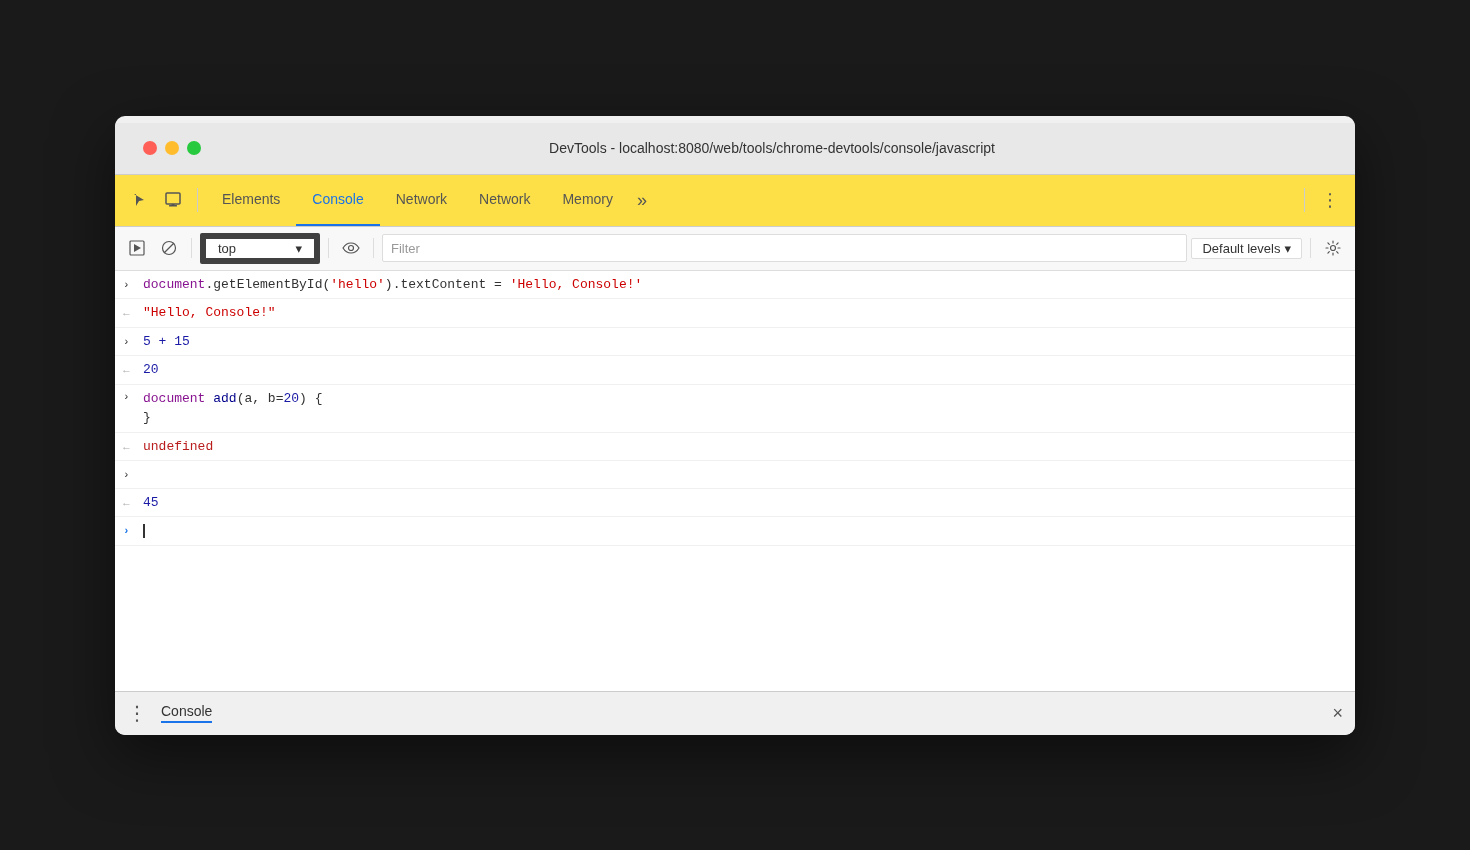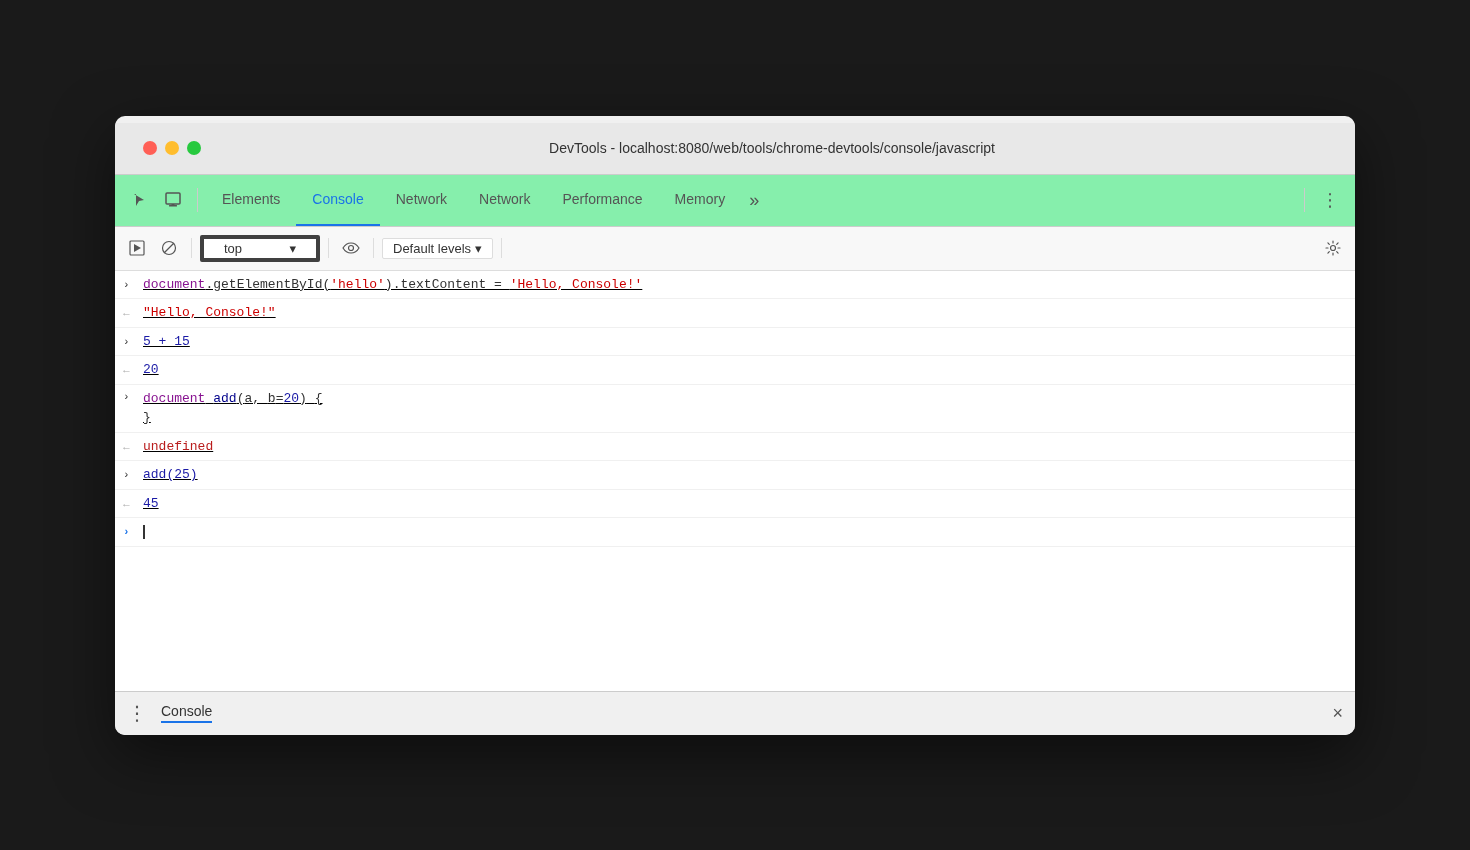--- a/index.html
+++ b/index.html
@@ -41,21 +41,21 @@
     .tl-minimize { background: #ffbd2e; }
     .tl-maximize { background: #27c93f; }
     .window-title {
       flex: 1;
       text-align: center;
       font-size: 14px;
       color: #333;
       font-weight: 400;
     }
     .toolbar {
-      background: #86efac;
+      background: #fde047;
       height: 52px;
       display: flex;
       align-items: center;
       padding: 0 8px;
       border-bottom: 1px solid #ccc;
       gap: 2px;
     }
     .toolbar-icon {
       width: 32px;
       height: 32px;
@@ -128,23 +128,23 @@
     .console-sep {
       width: 1px;
       height: 20px;
       background: #ddd;
       margin: 0 4px;
     }
     .context-select {
       display: flex;
       align-items: center;
       background: #fff;
-      border: 4px solid #404040;
+      border: 6px solid #404040;
       border-radius: 2px;
-      padding: 2px 20px;
+      padding: 2px 12px;
       font-size: 13px;
       color: #333;
       cursor: pointer;
       gap: 4px;
       min-width: 120px;
     }
     .eye-btn {
       width: 28px;
       height: 28px;
       display: flex;
@@ -210,21 +210,20 @@
       color: #555;
       cursor: pointer;
       font-size: 11px;
       padding-top: 2px;
     }
     .arrow-right { color: #333; }
     .arrow-left { color: #333; }
     .console-content {
       flex: 1;
       word-break: break-all;
-      text-decoration: underline;
     }
     .cursor-line {
       background: #fff;
       border-bottom: 1px solid #f0f0f0;
     }
     .cursor-blink {
       display: inline-block;
       width: 2px;
       height: 14px;
       background: #333;
@@ -297,23 +296,20 @@
       <div class="tab active">
         <span>Console</span>
       </div>
       <div class="tab">
         <span>Network</span>
       </div>
       <div class="tab">
         <span>Network</span>
       </div>
       <div class="tab">
-        <span>Performance</span>
-      </div>
-      <div class="tab">
         <span>Memory</span>
       </div>
       <div class="tab-more">»</div>
     </div>
     <div class="toolbar-sep"></div>
     <div class="kebab-icon">⋮</div>
   </div>
 
   <div class="console-toolbar">
     <div class="console-btn">
@@ -334,20 +330,21 @@
       <span style="margin-left:auto;">▾</span>
     </div>
     <div class="console-sep"></div>
     <div class="eye-btn">
       <svg width="18" height="12" viewBox="0 0 18 12" fill="none">
         <path d="M1 6C1 6 4 1 9 1s8 5 8 5-3 5-8 5S1 6 1 6z" stroke="#555" stroke-width="1.2" fill="none"></path>
         <circle cx="9" cy="6" r="2.5" stroke="#555" stroke-width="1.2" fill="none"></circle>
       </svg>
     </div>
     <div class="console-sep"></div>
+    <input class="filter-input" type="text" placeholder="Filter" style="">
     <div class="levels-btn">
       <span>Default levels</span>
       <span>▾</span>
     </div>
     <div class="console-sep"></div>
     <div class="gear-btn">
       <svg width="16" height="16" viewBox="0 0 16 16" fill="none">
         <circle cx="8" cy="8" r="2.5" stroke="#555" stroke-width="1.2"></circle>
         <path d="M8 1v2M8 13v2M1 8h2M13 8h2M2.9 2.9l1.4 1.4M11.7 11.7l1.4 1.4M2.9 13.1l1.4-1.4M11.7 4.3l1.4-1.4" stroke="#555" stroke-width="1.2" stroke-linecap="round"></path>
       </svg>
@@ -394,23 +391,20 @@
 
     <div class="console-line">
       <span class="console-arrow arrow-left" style="color:#aaa;">←</span>
       <span class="console-content">
         <span style="color:#b91c1c;">undefined</span>
       </span>
     </div>
 
     <div class="console-line">
       <span class="console-arrow arrow-right">›</span>
-      <span class="console-content">
-        <span style="color:#1a1aa6;">add(25)</span>
-      </span>
     </div>
 
     <div class="console-line">
       <span class="console-arrow arrow-left" style="color:#aaa;">←</span>
       <span class="console-content">
         <span style="color:#1a1aa6;">45</span>
       </span>
     </div>
 
     <div class="console-line cursor-line">

